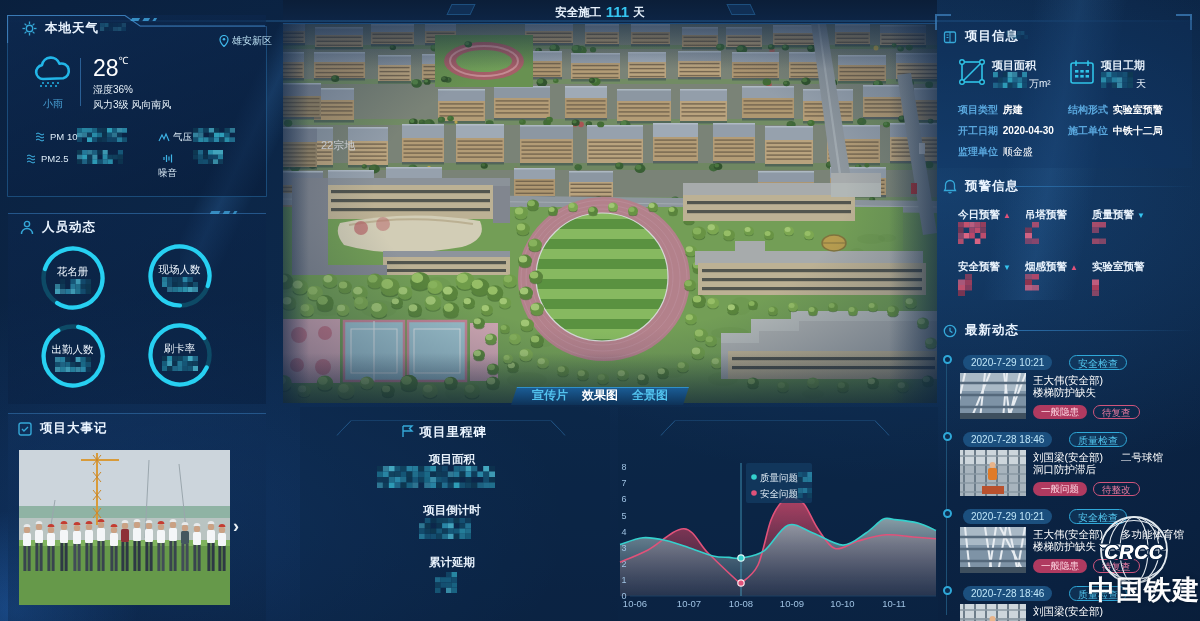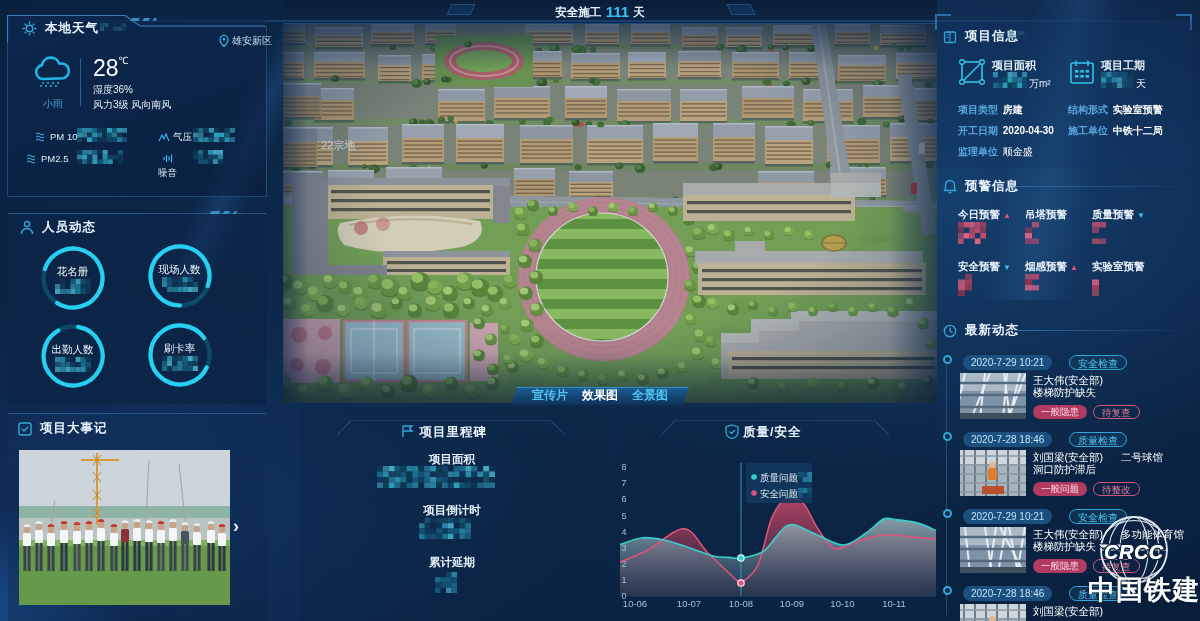--- a/index.html
+++ b/index.html
@@ -1835,26 +1835,20 @@
         <rect x="0.0" y="15.8" width="5.5" height="5.2" fill="#1a6a88" opacity="0.68"></rect>
         <rect x="11.0" y="15.8" width="5.5" height="5.2" fill="#45aac2" opacity="0.76"></rect>
         <rect x="16.5" y="15.8" width="5.5" height="5.2" fill="#1a6a88" opacity="0.91"></rect>
       </svg>
     </div>
 
 <div style="position:absolute;left:618px;top:407px;width:320px;height:214px;background:rgba(12,36,70,0.35);"></div>
 
 <div style="position:absolute;left:668px;top:419px;width:212px;height:16px;border-top:1px solid #2a6da8;border-left:1px solid #2a6da8;border-right:1px solid #2a6da8;transform:perspective(60px) rotateX(28deg);opacity:0.6;"></div>
 
-<div style="position:absolute;left:678px;top:422px;width:170px;text-align:center;">
- <svg width="14" height="15" viewBox="0 0 14 15" style="display:inline-block;vertical-align:-3px;">
-        <path d="M7,1 L13,3 V8 c0,4-4,6-6,6.6 C5,14 1,12 1,8 V3 z" fill="none" stroke="#35a8d8" stroke-width="1.3"></path>
-        <path d="M4.5,7.5 l2,2 l3.5,-3.5" stroke="#35a8d8" stroke-width="1.3" fill="none"></path>
-      </svg>
- <span class="panel-title">质量/安全</span></div>
 
 <div style="position:absolute;left:618px;top:407px;width:320px;height:214px;">
       <svg width="320" height="214" viewBox="0 0 320 214">
         <defs>
           <linearGradient id="gc" x1="0" y1="0" x2="0" y2="1">
             <stop offset="0%" stop-color="#9fb3b8" stop-opacity="0.85"></stop>
             <stop offset="100%" stop-color="#23445e" stop-opacity="0.55"></stop>
           </linearGradient>
           <linearGradient id="gp" x1="0" y1="0" x2="0" y2="1">
             <stop offset="0%" stop-color="#c14668" stop-opacity="0.9"></stop>

